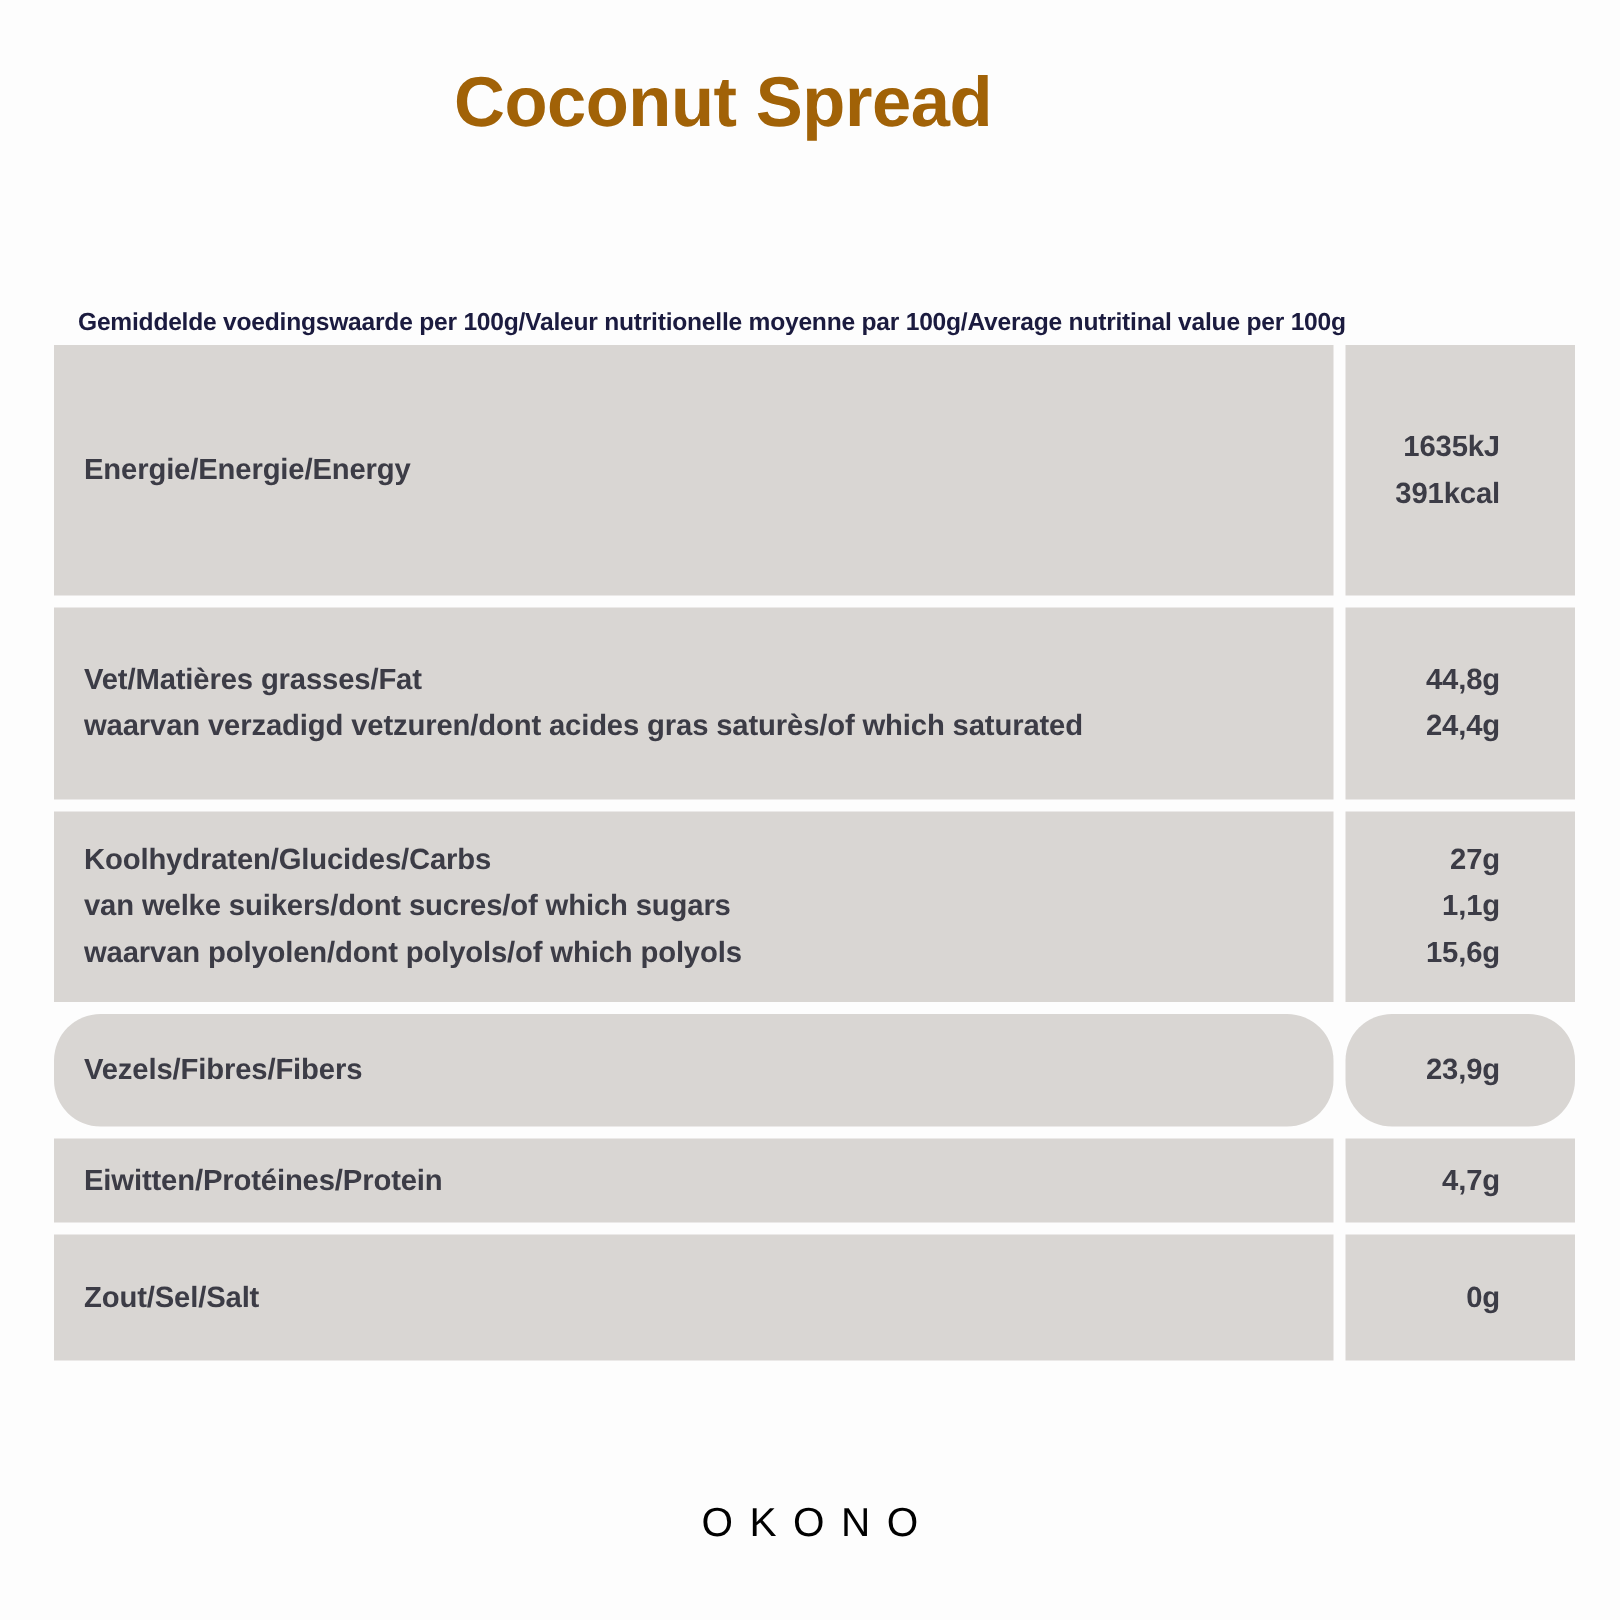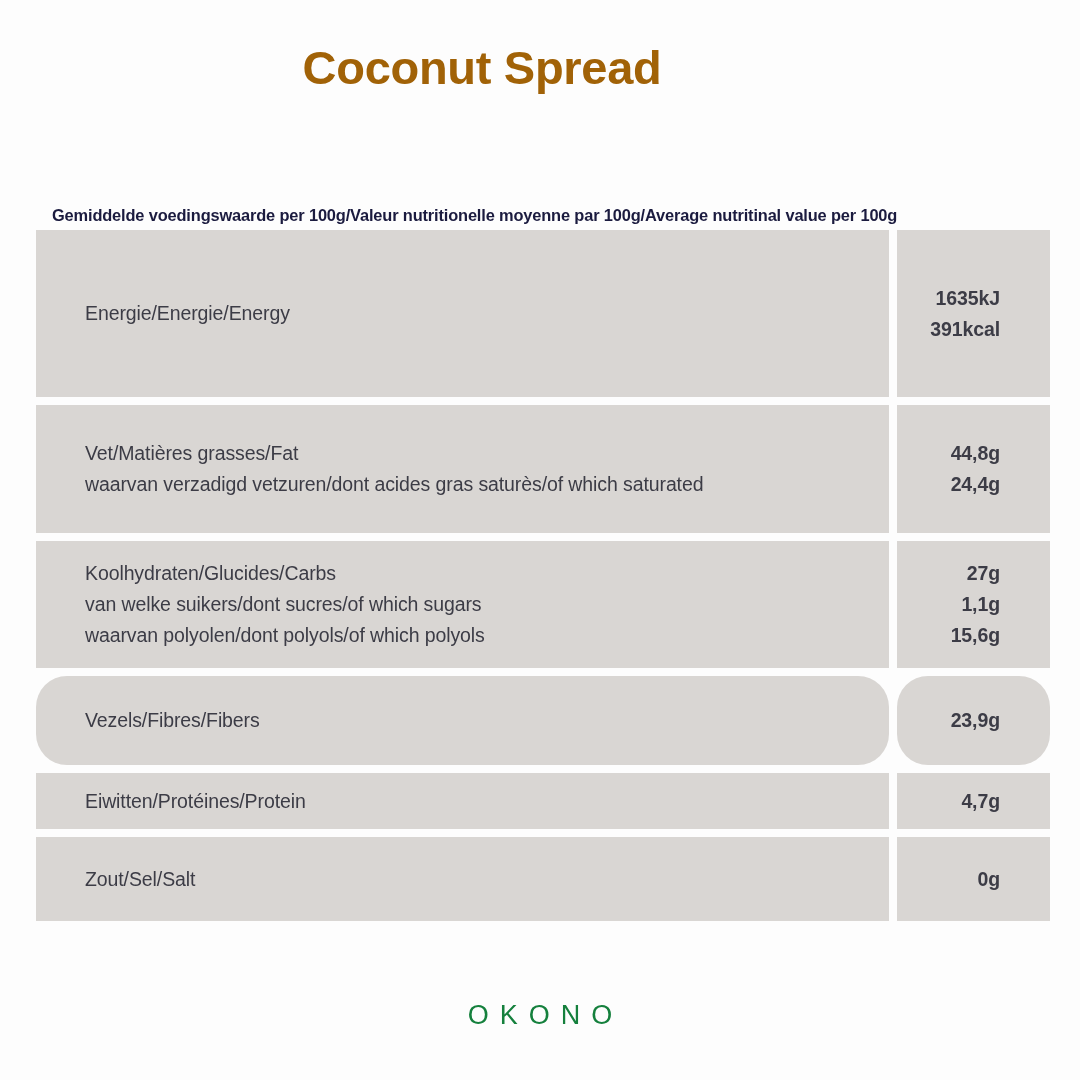--- a/index.html
+++ b/index.html
@@ -83,26 +83,25 @@
 
   .cell-value {
     width: 153px;
     box-sizing: border-box;
     padding: 0 50px 0 10px;
     text-align: right;
   }
 
   .label-line {
     font-size: 19.5px;
-    font-weight: 400;
+    font-weight: 700;
     color: #3c3c46;
     letter-spacing: -0.1px;
     line-height: 31px;
     white-space: nowrap;
-    margin-left: 29px;
   }
 
   .value-line {
     font-size: 19.5px;
     font-weight: 700;
     color: #3c3c46;
     letter-spacing: -0.1px;
     line-height: 31px;
     white-space: nowrap;
   }
@@ -111,40 +110,40 @@
   .row-energy .cell-label,
   .row-energy .cell-value { height: 167px; }
 
   .row-fat .cell-label,
   .row-fat .cell-value { height: 128px; }
 
   .row-carbs .cell-label,
   .row-carbs .cell-value { height: 127px; }
 
   .row-fibers .cell-label,
-  .row-fibers .cell-value { height: 89px; border-radius: 31px; }
+  .row-fibers .cell-value { height: 75px; border-radius: 31px; }
 
   .row-protein .cell-label,
   .row-protein .cell-value { height: 56px; }
 
   .row-salt .cell-label,
   .row-salt .cell-value { height: 84px; }
 
   
   .logo {
     position: absolute;
     top: 1000px;
     left: 0;
     width: 1080px;
     text-align: center;
     font-size: 27px;
     font-weight: 400;
     letter-spacing: 11px;
     text-indent: 11px;
-    color: #15803d;
+    color: #000000;
   }
 </style>
 </head>
 <body>
 
 <div class="page">
 
   <div class="title">Coconut Spread</div>
 
   <div class="subtitle">Gemiddelde voedingswaarde per 100g/Valeur nutritionelle moyenne par 100g/Average nutritinal value per 100g</div>

